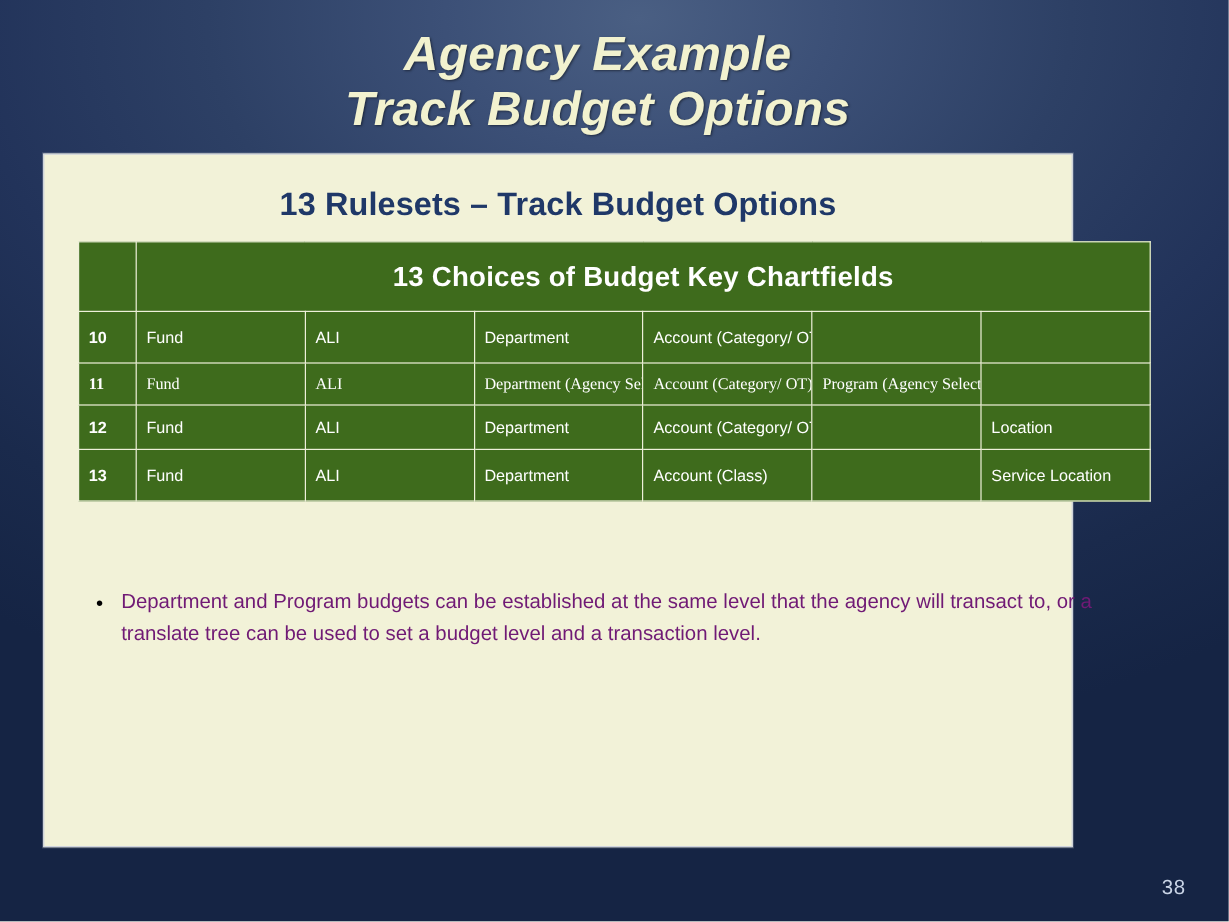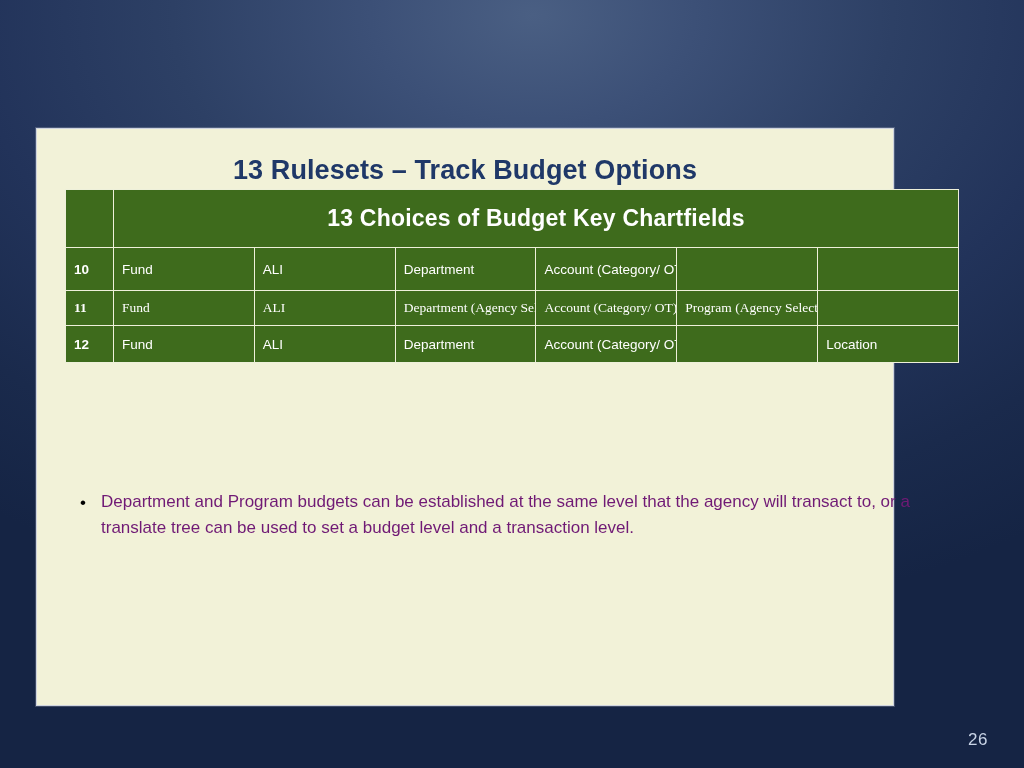--- a/index.html
+++ b/index.html
@@ -52,21 +52,21 @@
     text-align:center;
     font-size:27px;
     font-weight:bold;
     color:#1f3868;
     letter-spacing:0.1px;
   }
 
   
   #budget-table {
     position:absolute;
-    left:28px; top:60px;
+    left:28px; top:72px;
     width:894px;
     border-collapse:collapse;
     table-layout:fixed;
     background:#3e6b1c;
   }
   #budget-table td {
     background:#3e6b1c;
     border:1px solid #eef0da;
     color:#ffffff;
     padding:0 8px;
@@ -126,20 +126,24 @@
     font-size:17px;
     color:#c9d4e6;
     letter-spacing:0.5px;
   }
 </style>
 </head>
 <body>
 
 <div id="slide">
 
+  <div id="title-block">
+    <div class="tline">Agency Example</div>
+    <div class="tline">Track Budget Options</div>
+  </div>
 
   <div id="panel">
 
     <div id="subtitle">13 Rulesets – Track Budget Options</div>
 
     <table id="budget-table">
       <tbody>
         <tr>
           <td class="hdr corner"></td>
           <td class="hdr" colspan="6">13 Choices of Budget Key Chartfields</td>
@@ -168,27 +172,36 @@
         <tr class="data r12">
           <td class="num">12</td>
           <td>Fund</td>
           <td>ALI</td>
           <td>Department</td>
           <td>Account (Category/ OT)</td>
           <td></td>
           <td>Location</td>
         </tr>
 
+        <tr class="data r13">
+          <td class="num">13</td>
+          <td>Fund</td>
+          <td>ALI</td>
+          <td>Department</td>
+          <td>Account (Class)</td>
+          <td></td>
+          <td>Service Location</td>
+        </tr>
       </tbody>
     </table>
 
     <div id="bullet-list">
       <div class="bullet-row">
         <span class="bullet-mark">•</span>
         <span class="bullet-text">Department and Program budgets can be established at the same level that the agency will transact to, or a translate tree can be used to set a budget level and a transaction level.</span>
       </div>
     </div>
 
   </div>
 
-  <div id="page-number">26</div>
+  <div id="page-number">38</div>
 
 </div>
 
 </body></html>

